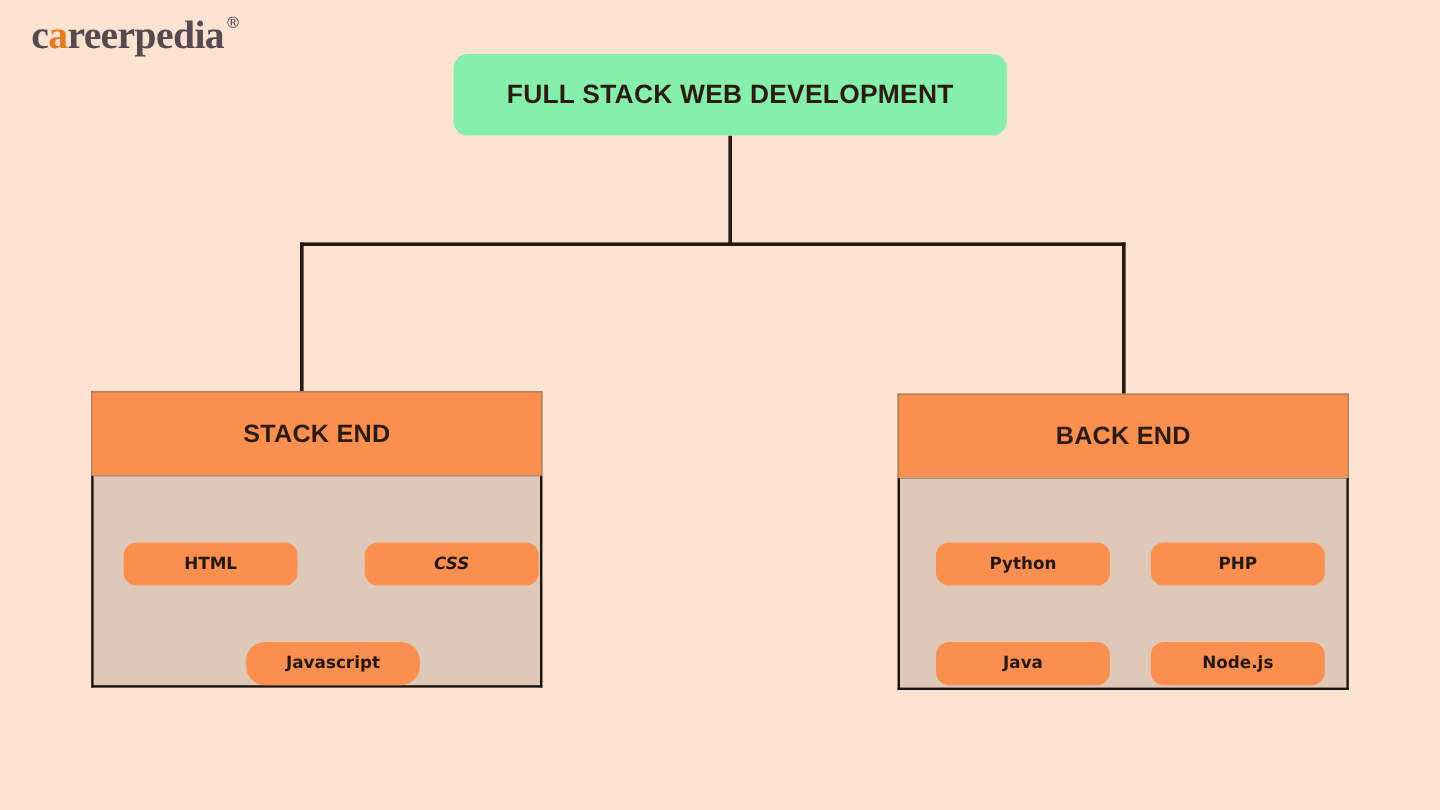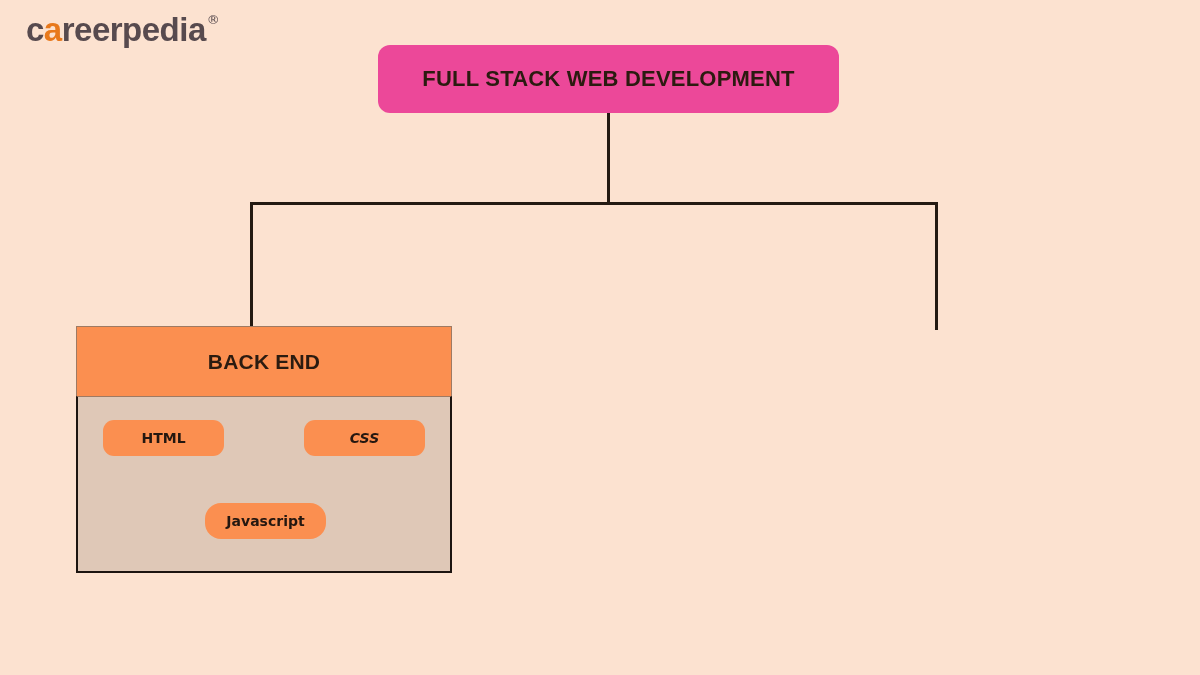--- a/index.html
+++ b/index.html
@@ -22,21 +22,21 @@
   
   #logo {
     position: absolute;
     left: 26px;
     top: 8px;
     height: 44px;
     display: flex;
     align-items: flex-start;
   }
   #logo-wordmark {
-    font-family: Liberation Sans, sans-serif;
+    font-family: Liberation Serif, serif;
     font-size: 33px;
     font-weight: 700;
     letter-spacing: -0.5px;
     color: #574A4E;
     line-height: 44px;
     position: relative;
   }
   #logo-wordmark .lg-a {
     color: #E8791C;
   }
@@ -79,21 +79,21 @@
     height: 128px;
   }
 
   
   #root-node {
     position: absolute;
     left: 378px;
     top: 45px;
     width: 461px;
     height: 68px;
-    background: #ec4899;
+    background: #86efac;
     border-radius: 12px;
     display: flex;
     align-items: center;
     justify-content: center;
   }
   #root-node-label {
     font-family: "Liberation Sans", sans-serif;
     font-size: 22px;
     font-weight: 700;
     color: #2B1B10;
@@ -135,27 +135,28 @@
     background: #DFC8B7;
     border: 2px solid #1C1410;
     border-top: 1px solid #9E7A63;
     box-sizing: border-box;
     position: relative;
   }
 
   
   .pill {
     position: absolute;
-    width: 121px;
+    width: 145px;
     height: 36px;
     background: #FB8F50;
     border-radius: 11px;
     display: flex;
     align-items: center;
     justify-content: center;
+    margin-top: 32px;
   }
   .pill-label {
     font-family: "DejaVu Sans", sans-serif;
     font-size: 14px;
     font-weight: 700;
     color: #241710;
   }
   
   .p-fe-0 { left: 25px;  top: 23px; }
   .p-fe-1 { left: 226px; top: 23px; font-style: italic; }
@@ -180,29 +181,48 @@
   <div class="conn" id="conn-horiz"></div>
   <div class="conn" id="conn-vert-left"></div>
   <div class="conn" id="conn-vert-right"></div>
 
   <div id="root-node">
     <span id="root-node-label">FULL STACK WEB DEVELOPMENT</span>
   </div>
 
   <div class="panel" id="panel-frontend">
     <div class="panel-header">
-      <span class="panel-header-label">BACK END</span>
+      <span class="panel-header-label">STACK END</span>
     </div>
     <div class="panel-body">
       <div class="pill p-fe-0">
         <span class="pill-label">HTML</span>
       </div>
       <div class="pill p-fe-1">
         <span class="pill-label">CSS</span>
       </div>
       <div class="pill p-fe-2">
         <span class="pill-label">Javascript</span>
       </div>
     </div>
   </div>
 
+  <div class="panel" id="panel-backend">
+    <div class="panel-header">
+      <span class="panel-header-label">BACK END</span>
+    </div>
+    <div class="panel-body">
+      <div class="pill p-be-0">
+        <span class="pill-label">Python</span>
+      </div>
+      <div class="pill p-be-1">
+        <span class="pill-label">PHP</span>
+      </div>
+      <div class="pill p-be-2">
+        <span class="pill-label">Java</span>
+      </div>
+      <div class="pill p-be-3">
+        <span class="pill-label">Node.js</span>
+      </div>
+    </div>
+  </div>
 
 </div>
 
 </body></html>

